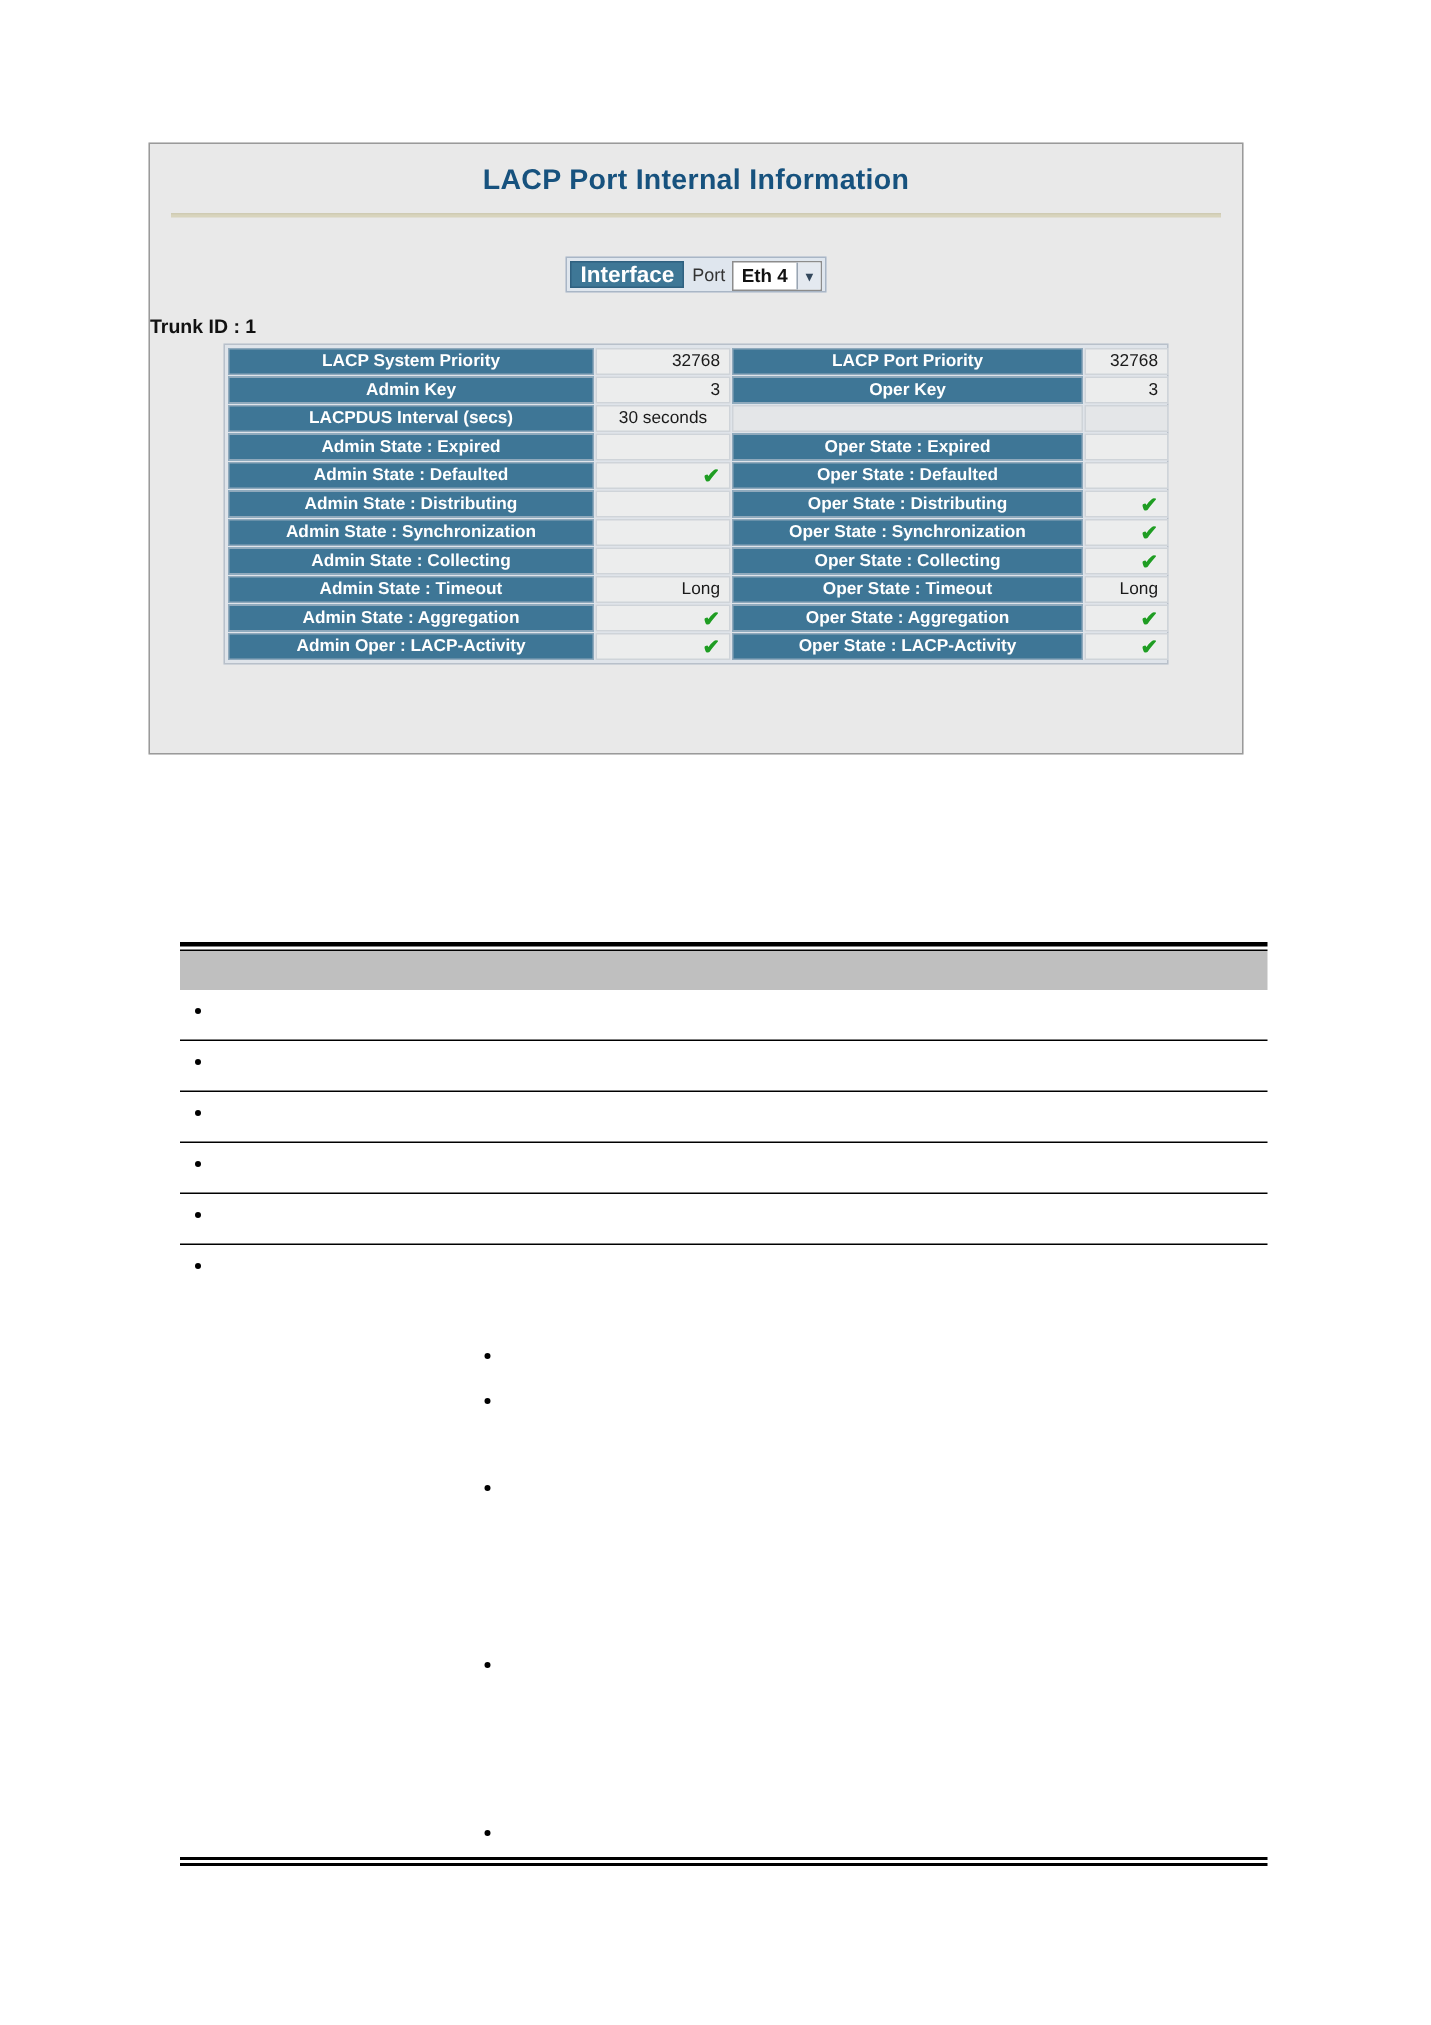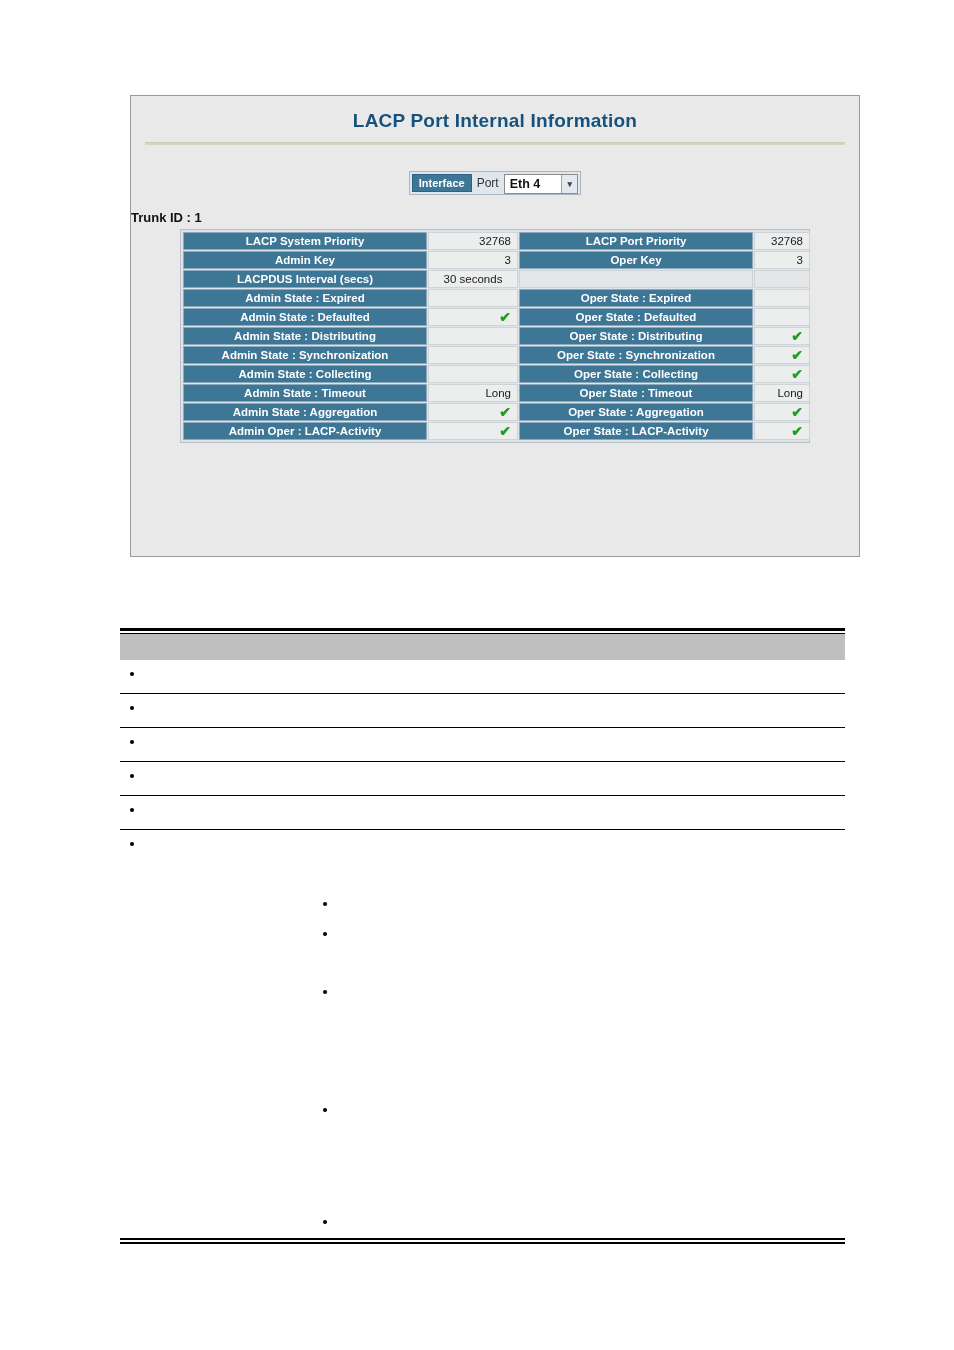--- a/index.html
+++ b/index.html
@@ -12,24 +12,24 @@
     width: 954px;
     height: 1350px;
     position: relative;
     font-family: "Liberation Sans", sans-serif;
     -webkit-font-smoothing: antialiased;
   }
 
   
   .panel {
     position: absolute;
-    left: 130px;
+    left: 99px;
     top: 95px;
     width: 730px;
-    height: 462px;
+    height: 408px;
     background: #e9e9e9;
     border: 1px solid #9a9a9a;
     box-sizing: border-box;
   }
   .panel-title {
     margin: 0;
     padding: 14px 0 10px 0;
     text-align: center;
     font-size: 19px;
     font-weight: bold;
@@ -55,21 +55,21 @@
     align-items: stretch;
     background: #dfe6ee;
     border: 1px solid #a9b6c6;
     padding: 2px;
     height: 24px;
     box-sizing: border-box;
   }
   .iface-tab {
     background: #3e7796;
     color: #ffffff;
-    font-size: 11px;
+    font-size: 15px;
     font-weight: bold;
     padding: 0 6px;
     display: flex;
     align-items: center;
     border: 1px solid #2f6180;
     box-sizing: border-box;
   }
   .iface-label {
     color: #333333;
     font-size: 12px;
@@ -83,21 +83,21 @@
     align-items: center;
     background: #ffffff;
     border: 1px solid #8c8c8c;
     font-size: 12.5px;
     font-weight: bold;
     color: #111111;
     padding: 0 0 0 5px;
     height: 20px;
     box-sizing: border-box;
   }
-  .iface-select .sel-val { padding-right: 21px; }
+  .iface-select .sel-val { padding-right: 6px; }
   .iface-select .sel-arrow {
     width: 15px;
     height: 18px;
     background: #e4e9f0;
     border-left: 1px solid #9aa5b3;
     display: flex;
     align-items: center;
     justify-content: center;
     font-size: 9px;
     color: #33475c;

